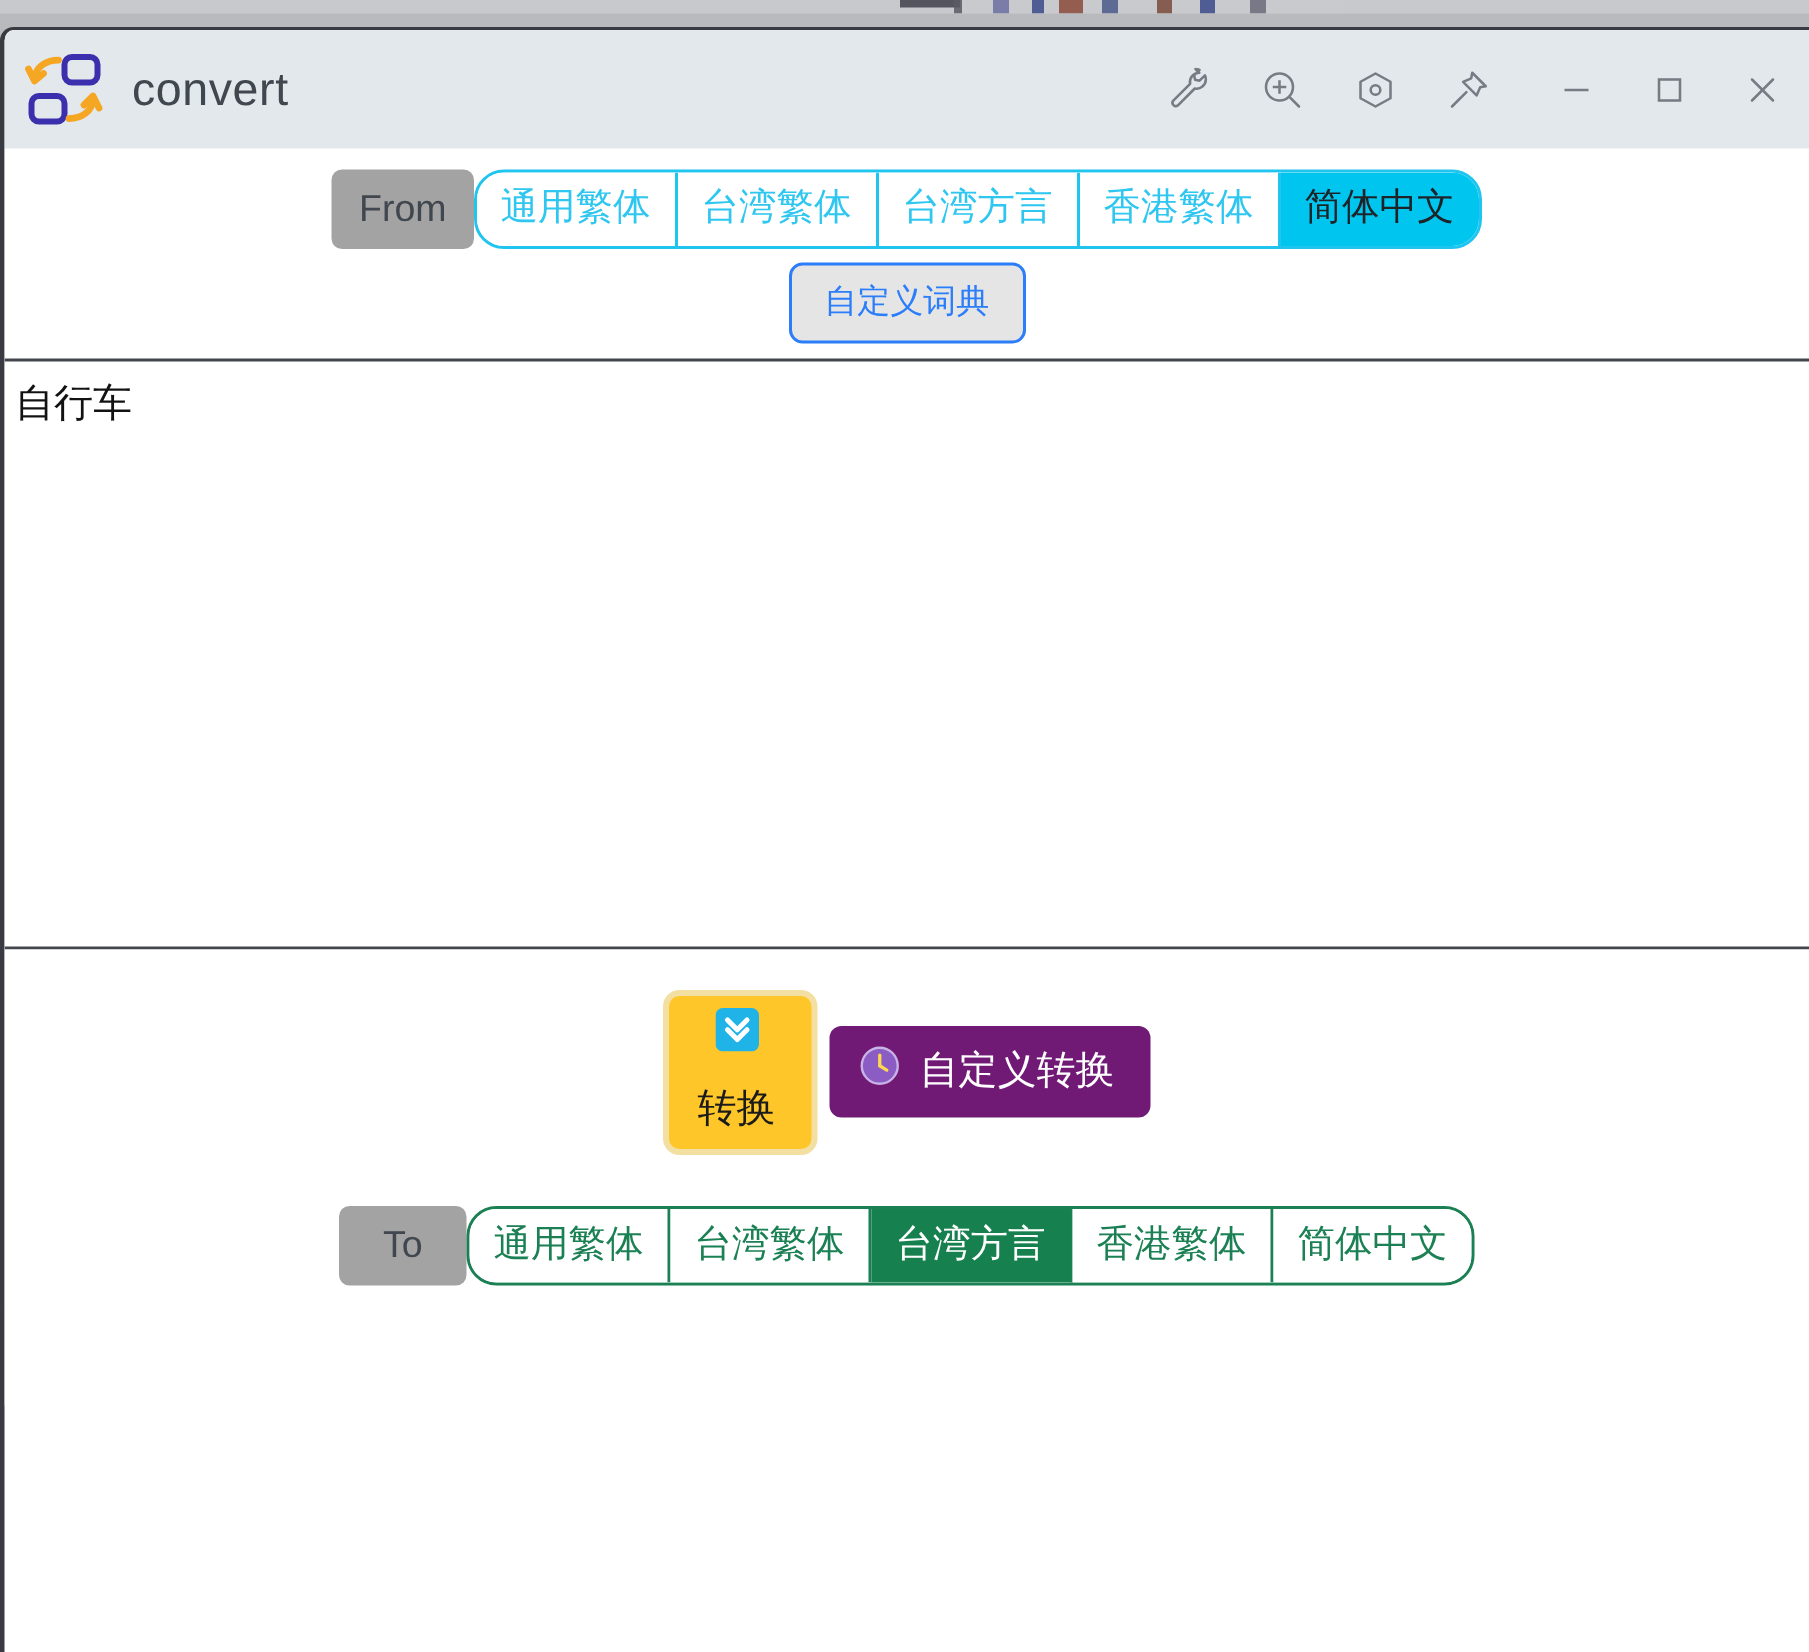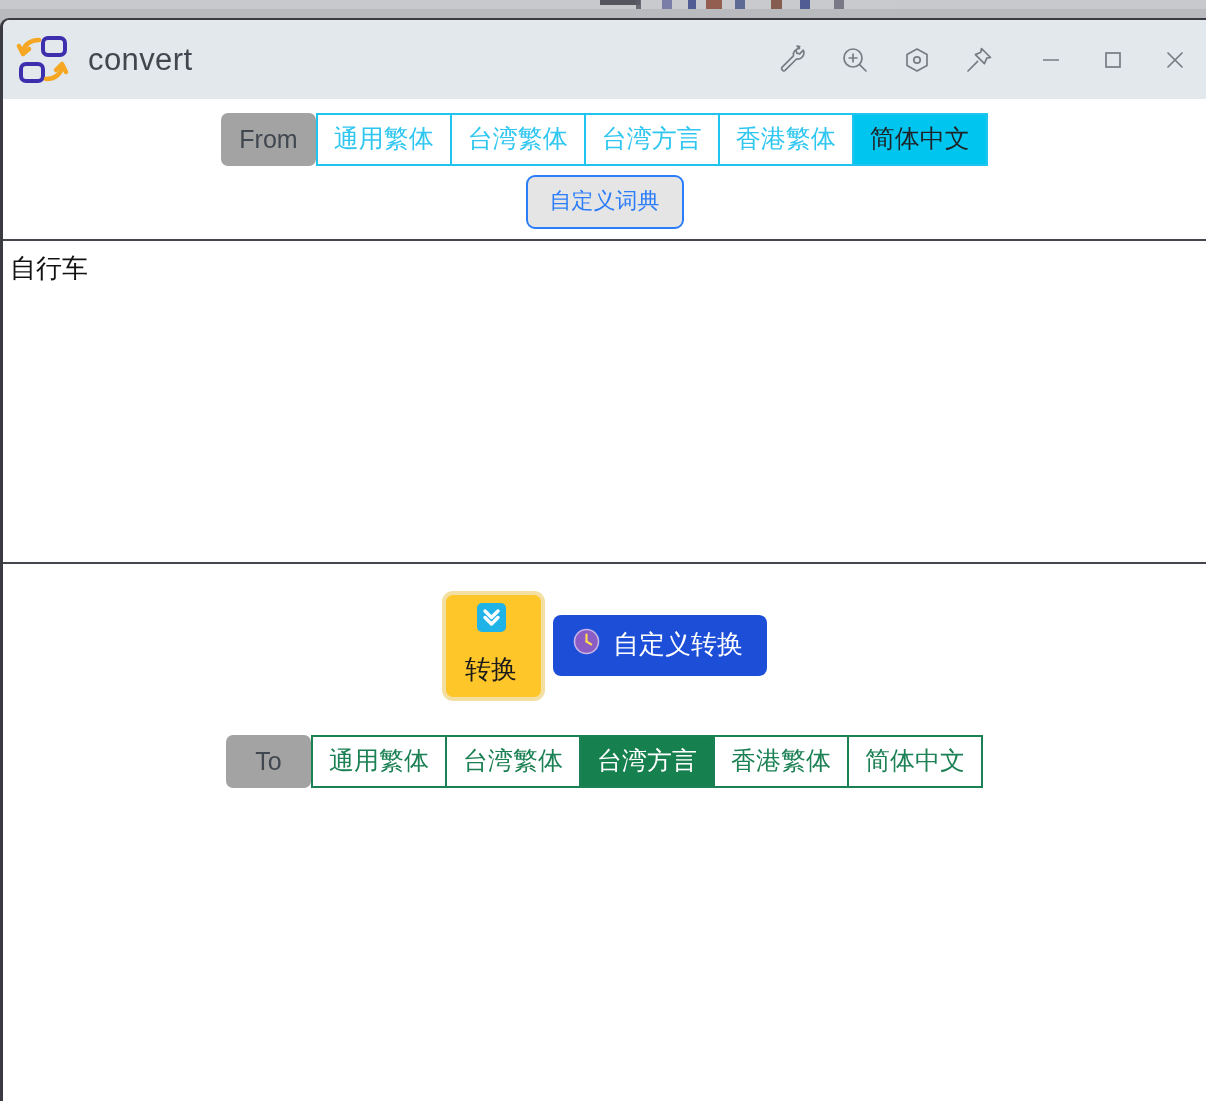--- a/index.html
+++ b/index.html
@@ -100,21 +100,21 @@
     min-width: 85px;
     padding: 0 18px;
     font-size: 25px;
     color: #41474f;
     background: #a3a3a3;
     border-radius: 7px;
   }
   .btn-group {
     display: flex;
     align-items: stretch;
-    border-radius: 0;
+    border-radius: 20px;
     overflow: hidden;
   }
   .seg {
     font-size: 25px;
     padding: 9px 16px 11px 16px;
     display: flex; align-items: center; justify-content: center;
     background: #ffffff;
     white-space: nowrap;
     line-height: 1.15;
   }
@@ -148,21 +148,21 @@
   .text-pane {
     border-top: 2px solid #43464c;
     border-bottom: 2px solid #43464c;
     background: #ffffff;
     padding: 10px 7px 0 7px;
     font-size: 26px;
     color: #121212;
     line-height: 1.35;
     overflow: hidden;
   }
-  #input-pane { height: 325px; }
+  #input-pane { height: 394px; }
   #output-pane { height: 325px; }
 
   
   .convert-row {
     display: flex;
     justify-content: center;
     align-items: center;
     gap: 0;
     padding: 27px 0 20px 0;
     background: #fff;
@@ -174,21 +174,21 @@
     border-radius: 11px;
     padding: 8px 24px 10px 19px;
     font-size: 26px;
     color: #1b1b1b;
     cursor: pointer;
     white-space: nowrap;
     flex-direction: column;
   }
   #custom-convert-btn {
     display: flex; align-items: center; gap: 13px;
-    background: #1d4ed8;
+    background: #701a75;
     border: none;
     border-radius: 8px;
     padding: 12px 24px 14px 20px;
     font-size: 26px;
     color: #ffffff;
     cursor: pointer;
     white-space: nowrap;
     margin-left: 8px;
   }
   .icon-box { flex: 0 0 auto; display: block; }

